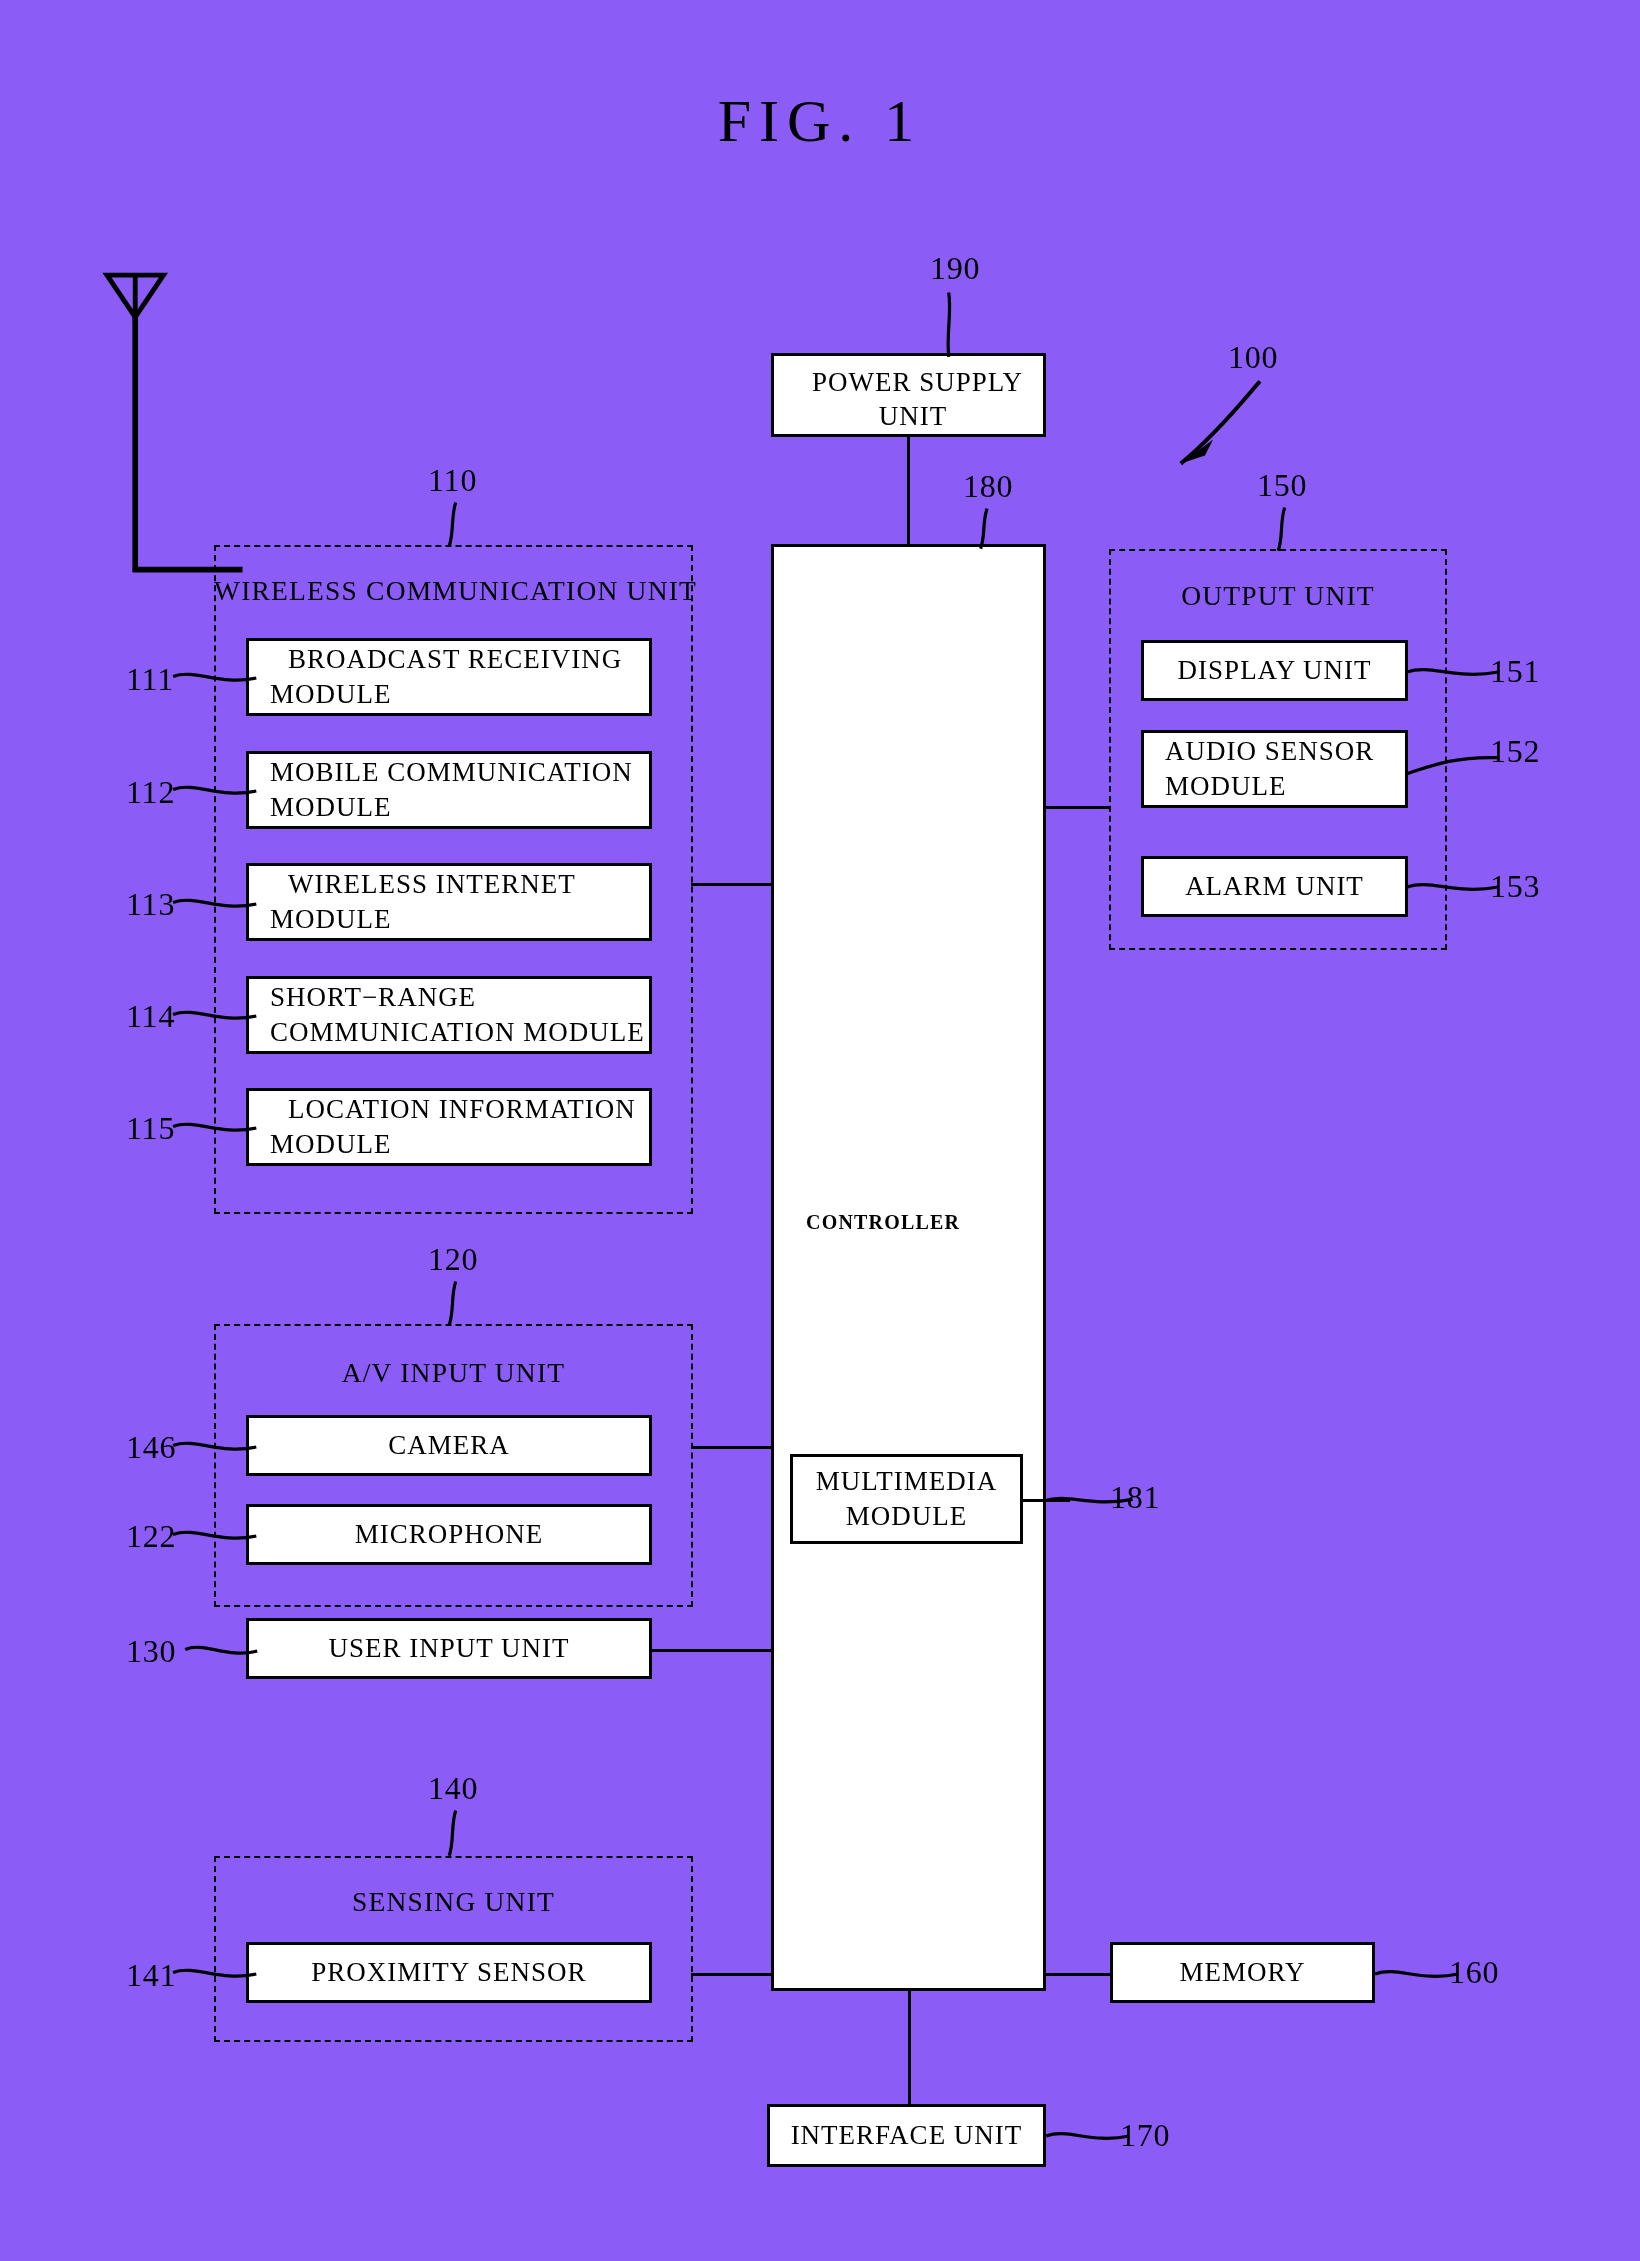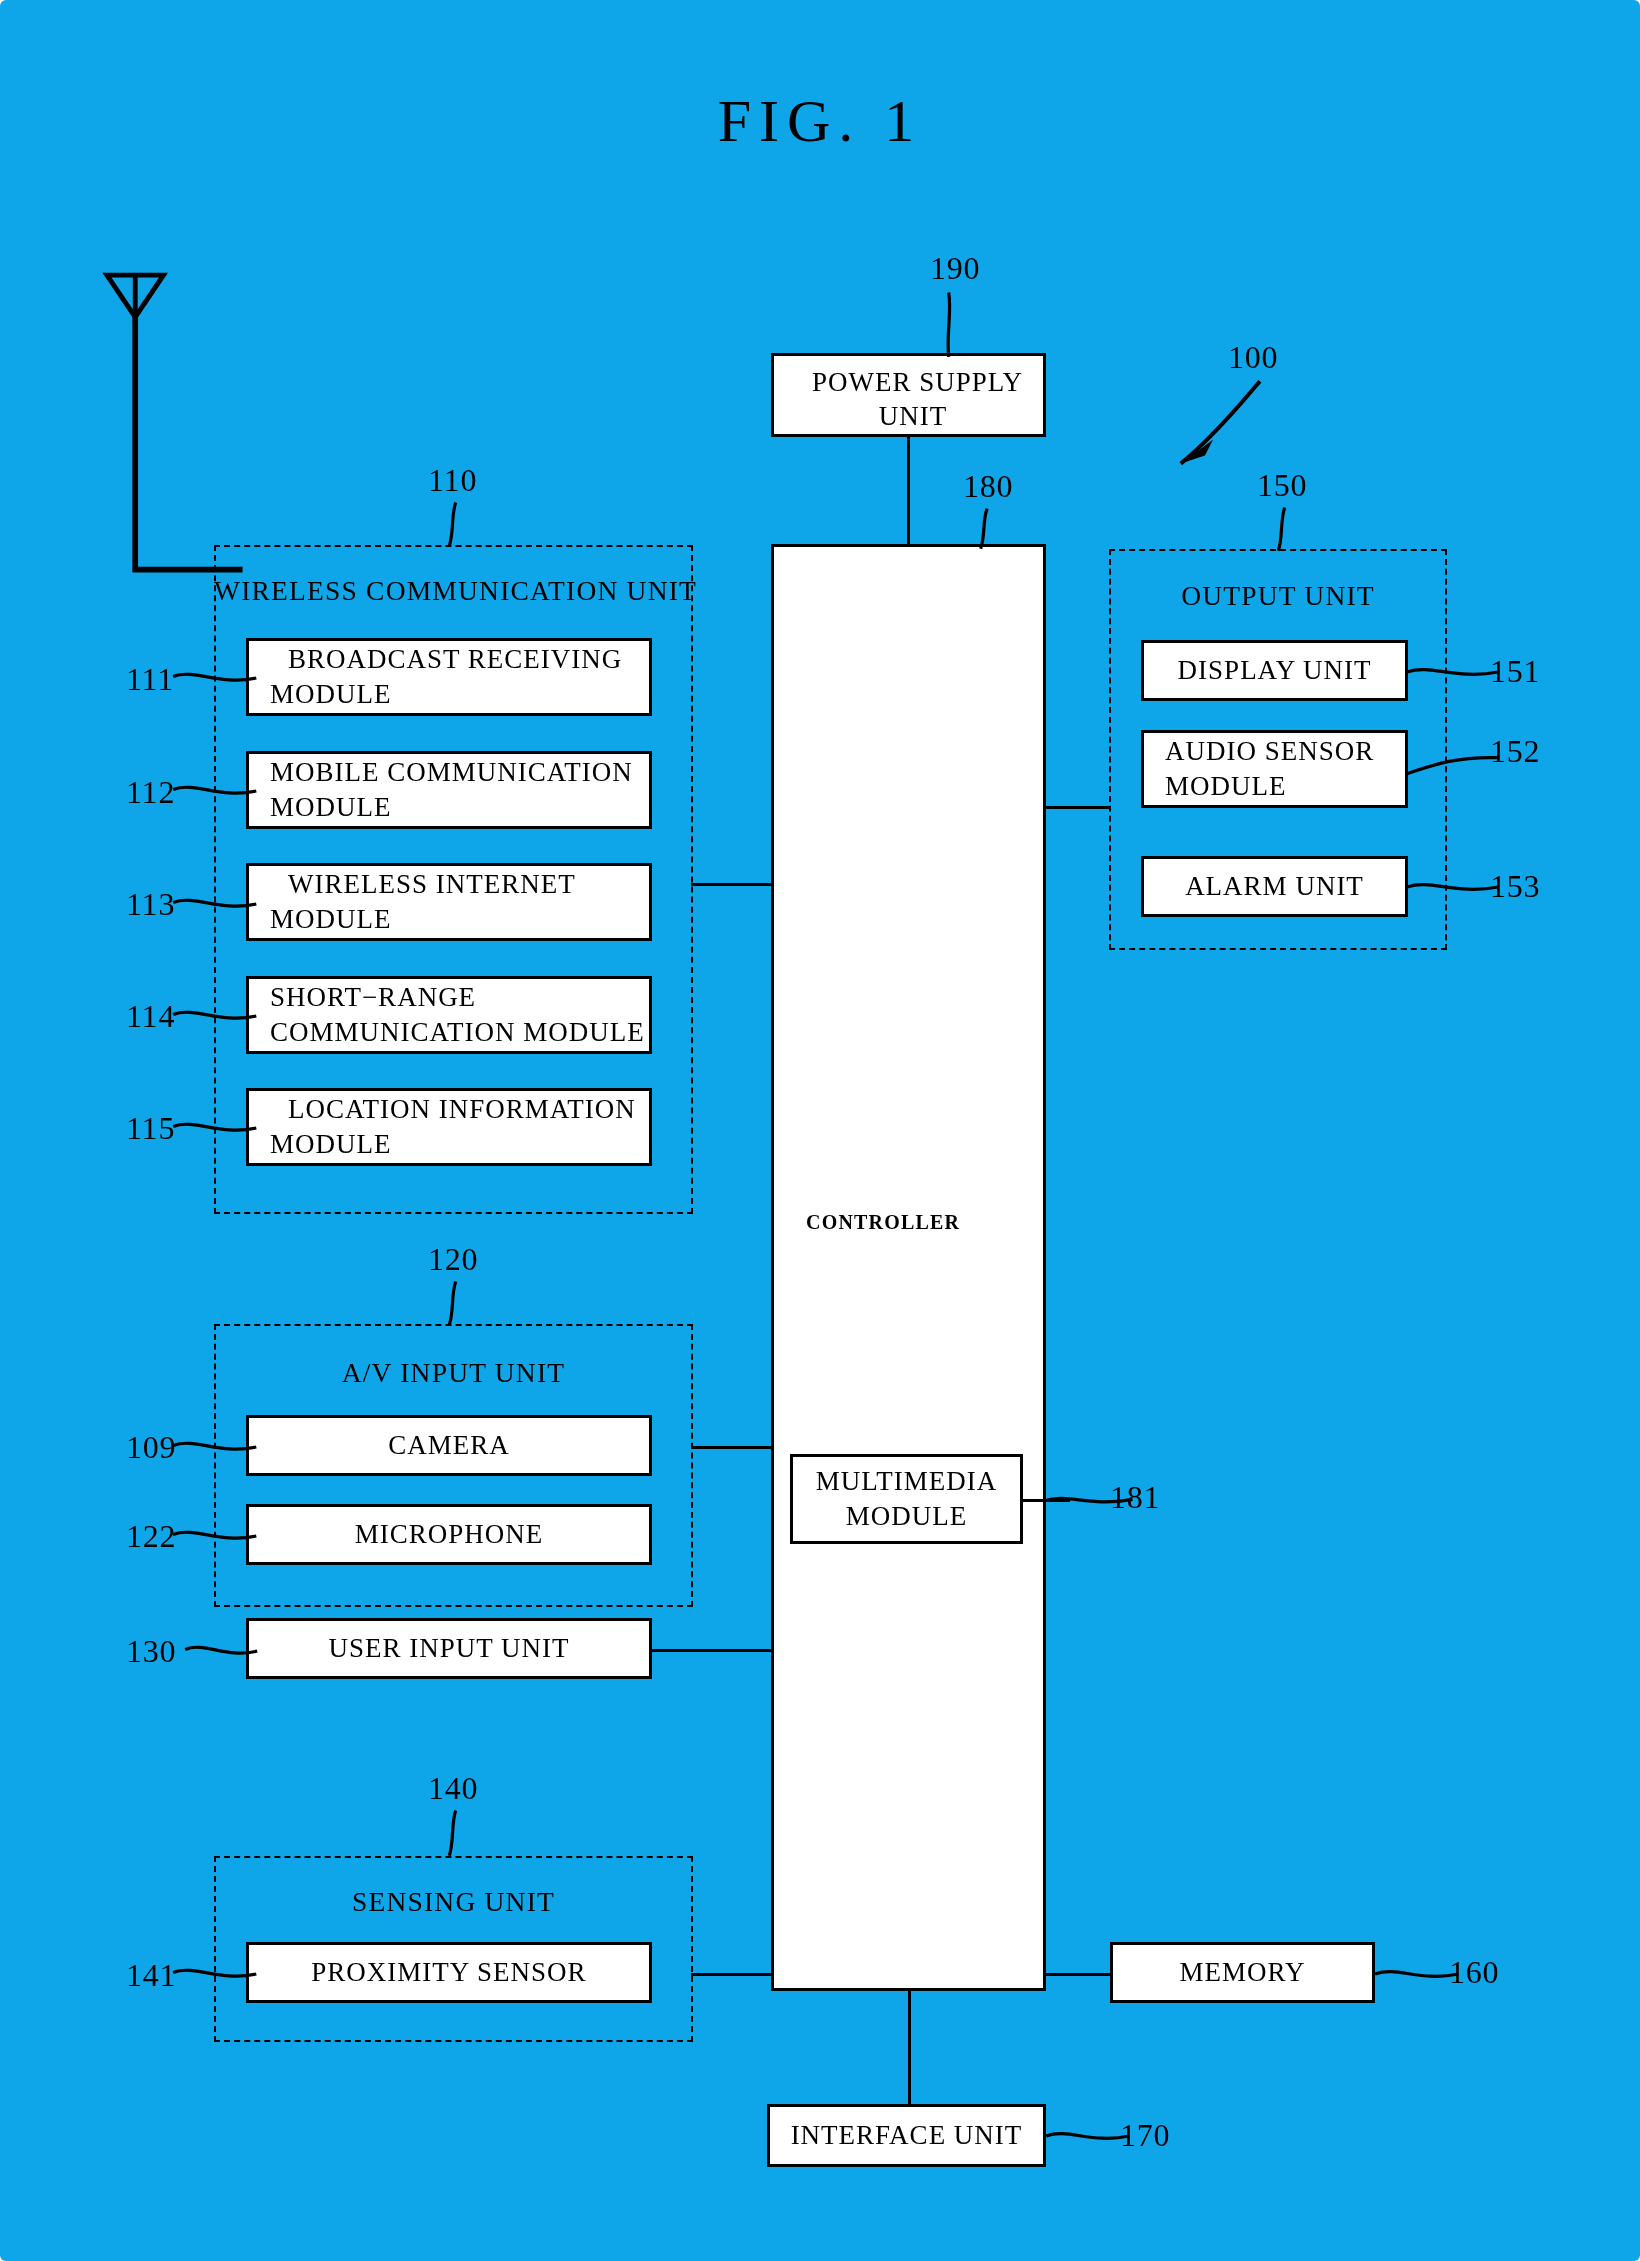--- a/index.html
+++ b/index.html
@@ -4,25 +4,24 @@
 <style>
   html, body {
     margin: 0;
     padding: 0;
     background: #ffffff;
   }
   #page {
     position: relative;
     width: 1640px;
     height: 2261px;
-    background: #0ea5e9;
+    background: #8b5cf6;
     font-family: "Liberation Serif", "DejaVu Serif", serif;
     color: #000000;
     overflow: hidden;
-    border-radius: 6px;
   }
 
   
   .fig-title {
     position: absolute;
     left: 0;
     top: 87px;
     width: 1640px;
     text-align: center;
     font-size: 60px;
@@ -236,21 +235,21 @@
   <div class="group" style="left:214px; top:1324px; width:479px; height:283px;"></div>
   <div class="group-title" style="left:214px; top:1357px; width:479px;">A/V INPUT UNIT</div>
   <div class="ref" style="left:428px; top:1241px;">120</div>
   <svg class="leader" style="left:420px; top:1280px; width:65px; height:48px;" viewBox="0 0 80 60">
     <path d="M44,2 C38,20 42,38 36,56" fill="none" stroke="#000" stroke-width="4"></path>
   </svg>
 
   <div class="block center" style="left:246px; top:1415px; width:406px; height:61px;">
     <span class="txt">CAMERA</span>
   </div>
-  <div class="ref" style="left:126px; top:1429px;">109</div>
+  <div class="ref" style="left:126px; top:1429px;">146</div>
   <svg class="leader" style="left:171px; top:1431px; width:89px; height:32px;" viewBox="0 0 110 40">
     <path d="M2,18 C30,8 60,30 106,20" fill="none" stroke="#000" stroke-width="4"></path>
   </svg>
 
   <div class="block center" style="left:246px; top:1504px; width:406px; height:61px;">
     <span class="txt">MICROPHONE</span>
   </div>
   <div class="ref" style="left:126px; top:1518px;">122</div>
   <svg class="leader" style="left:171px; top:1520px; width:89px; height:32px;" viewBox="0 0 110 40">
     <path d="M2,18 C30,8 60,30 106,20" fill="none" stroke="#000" stroke-width="4"></path>

